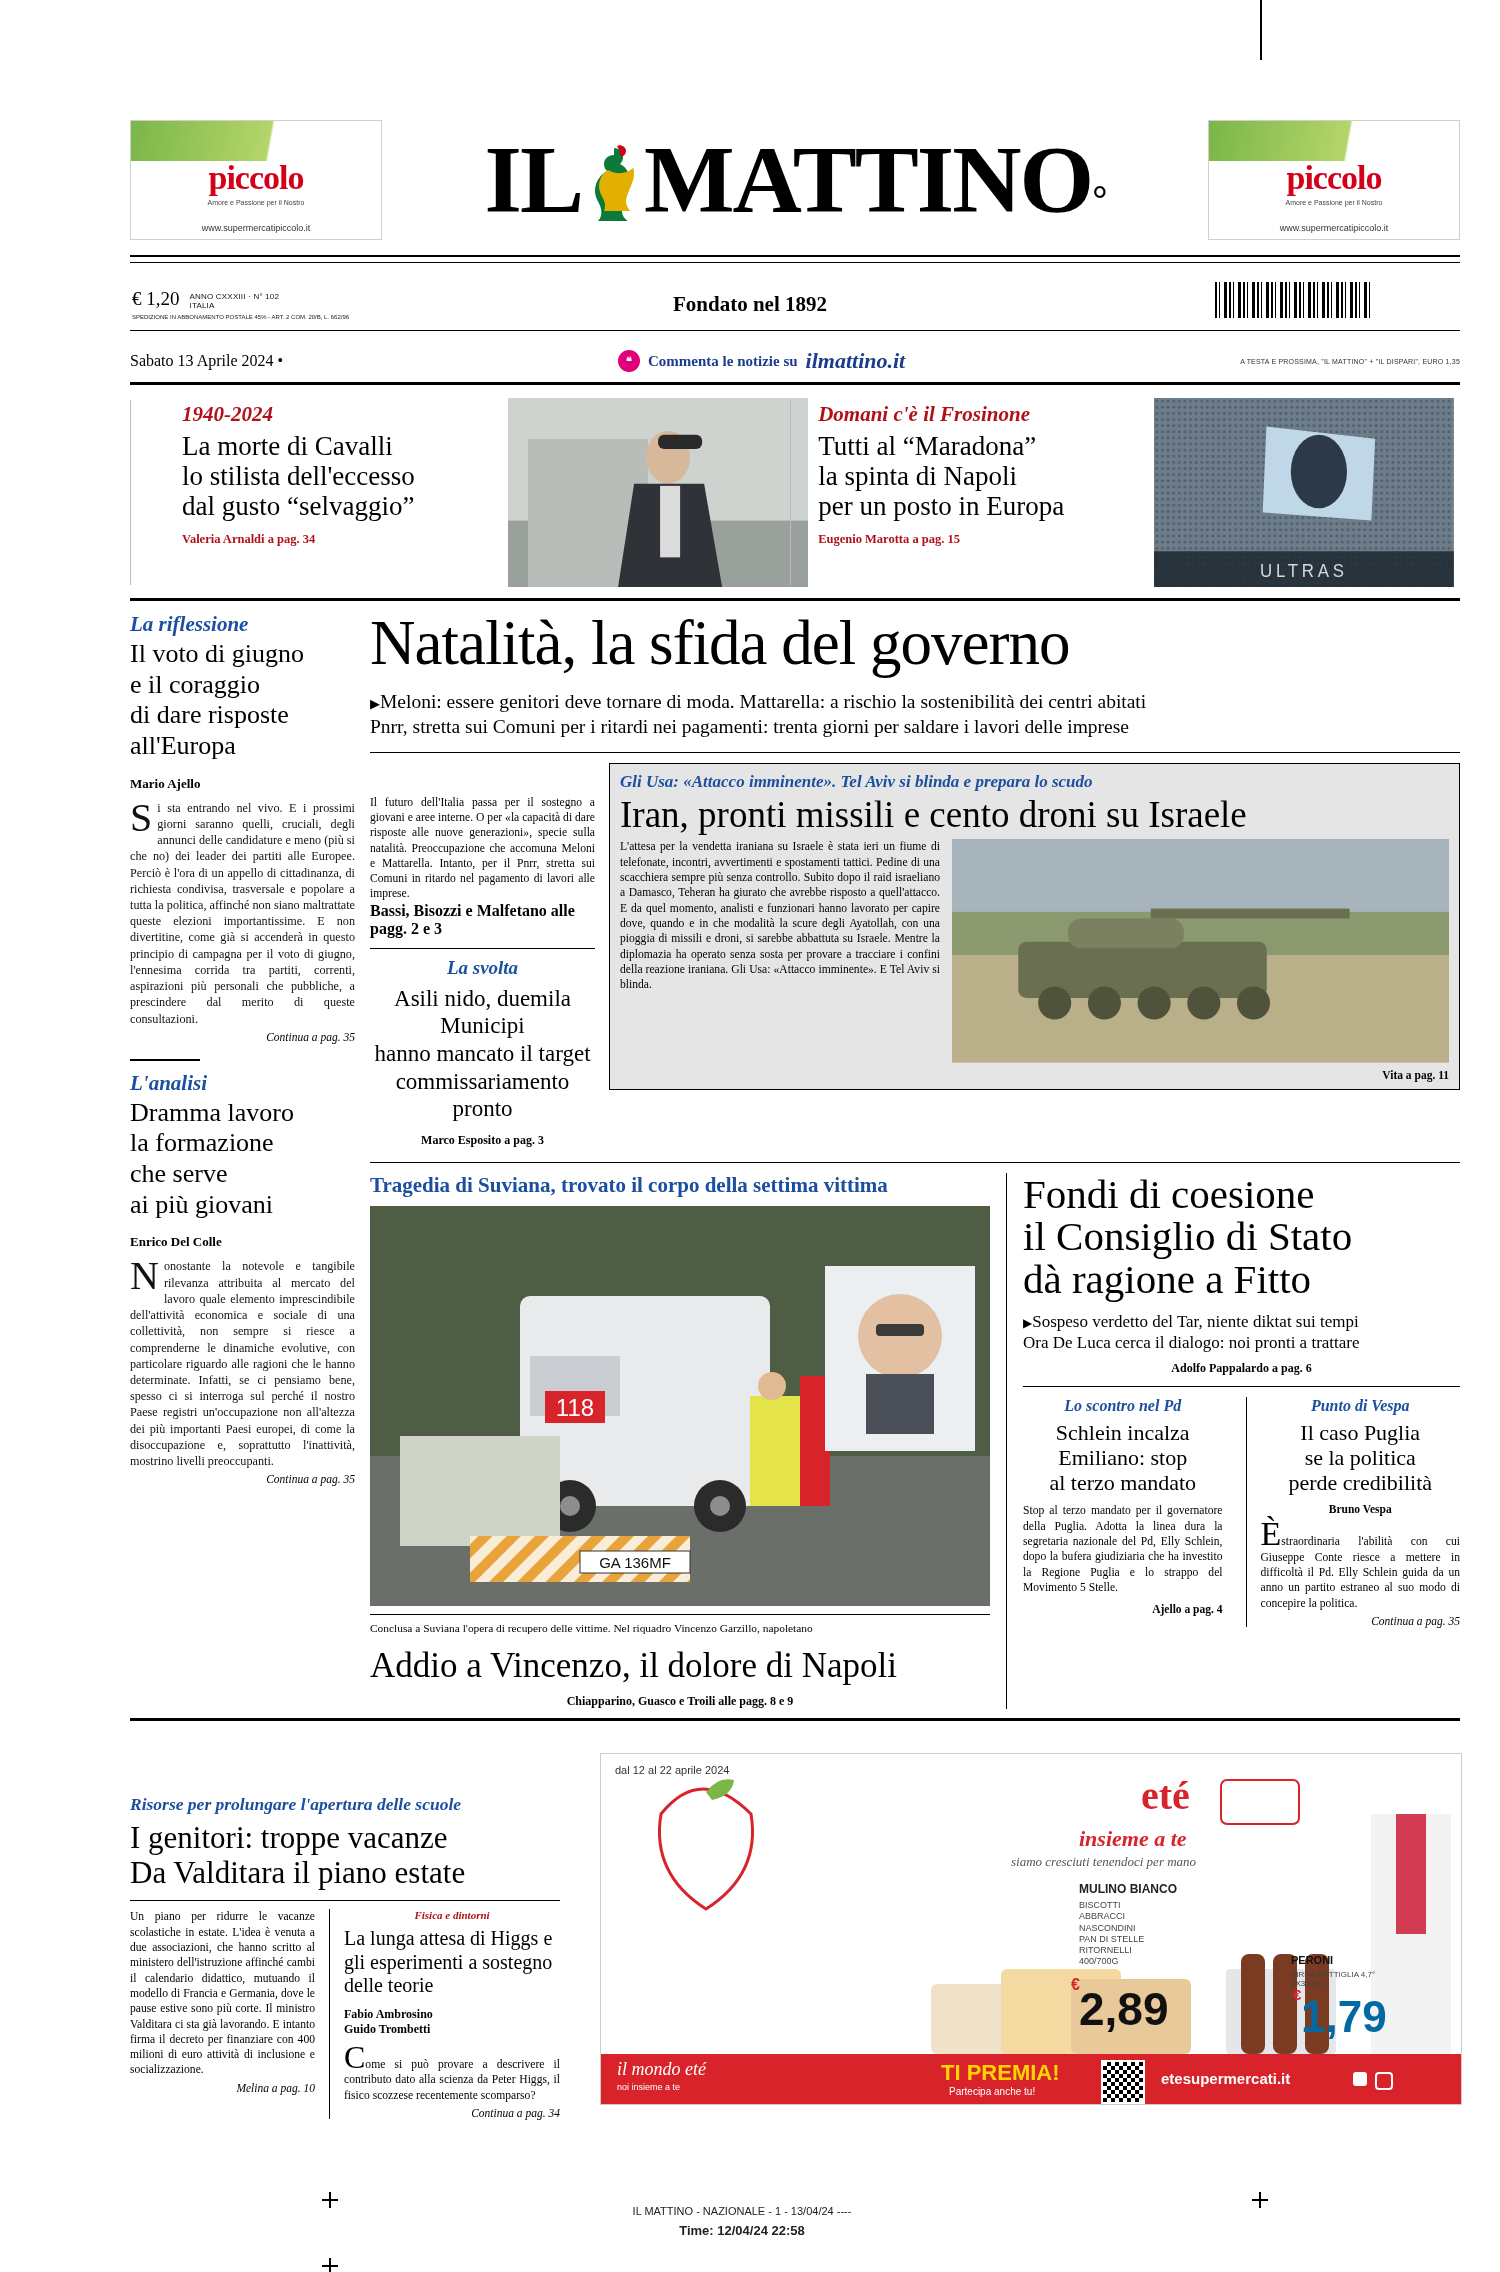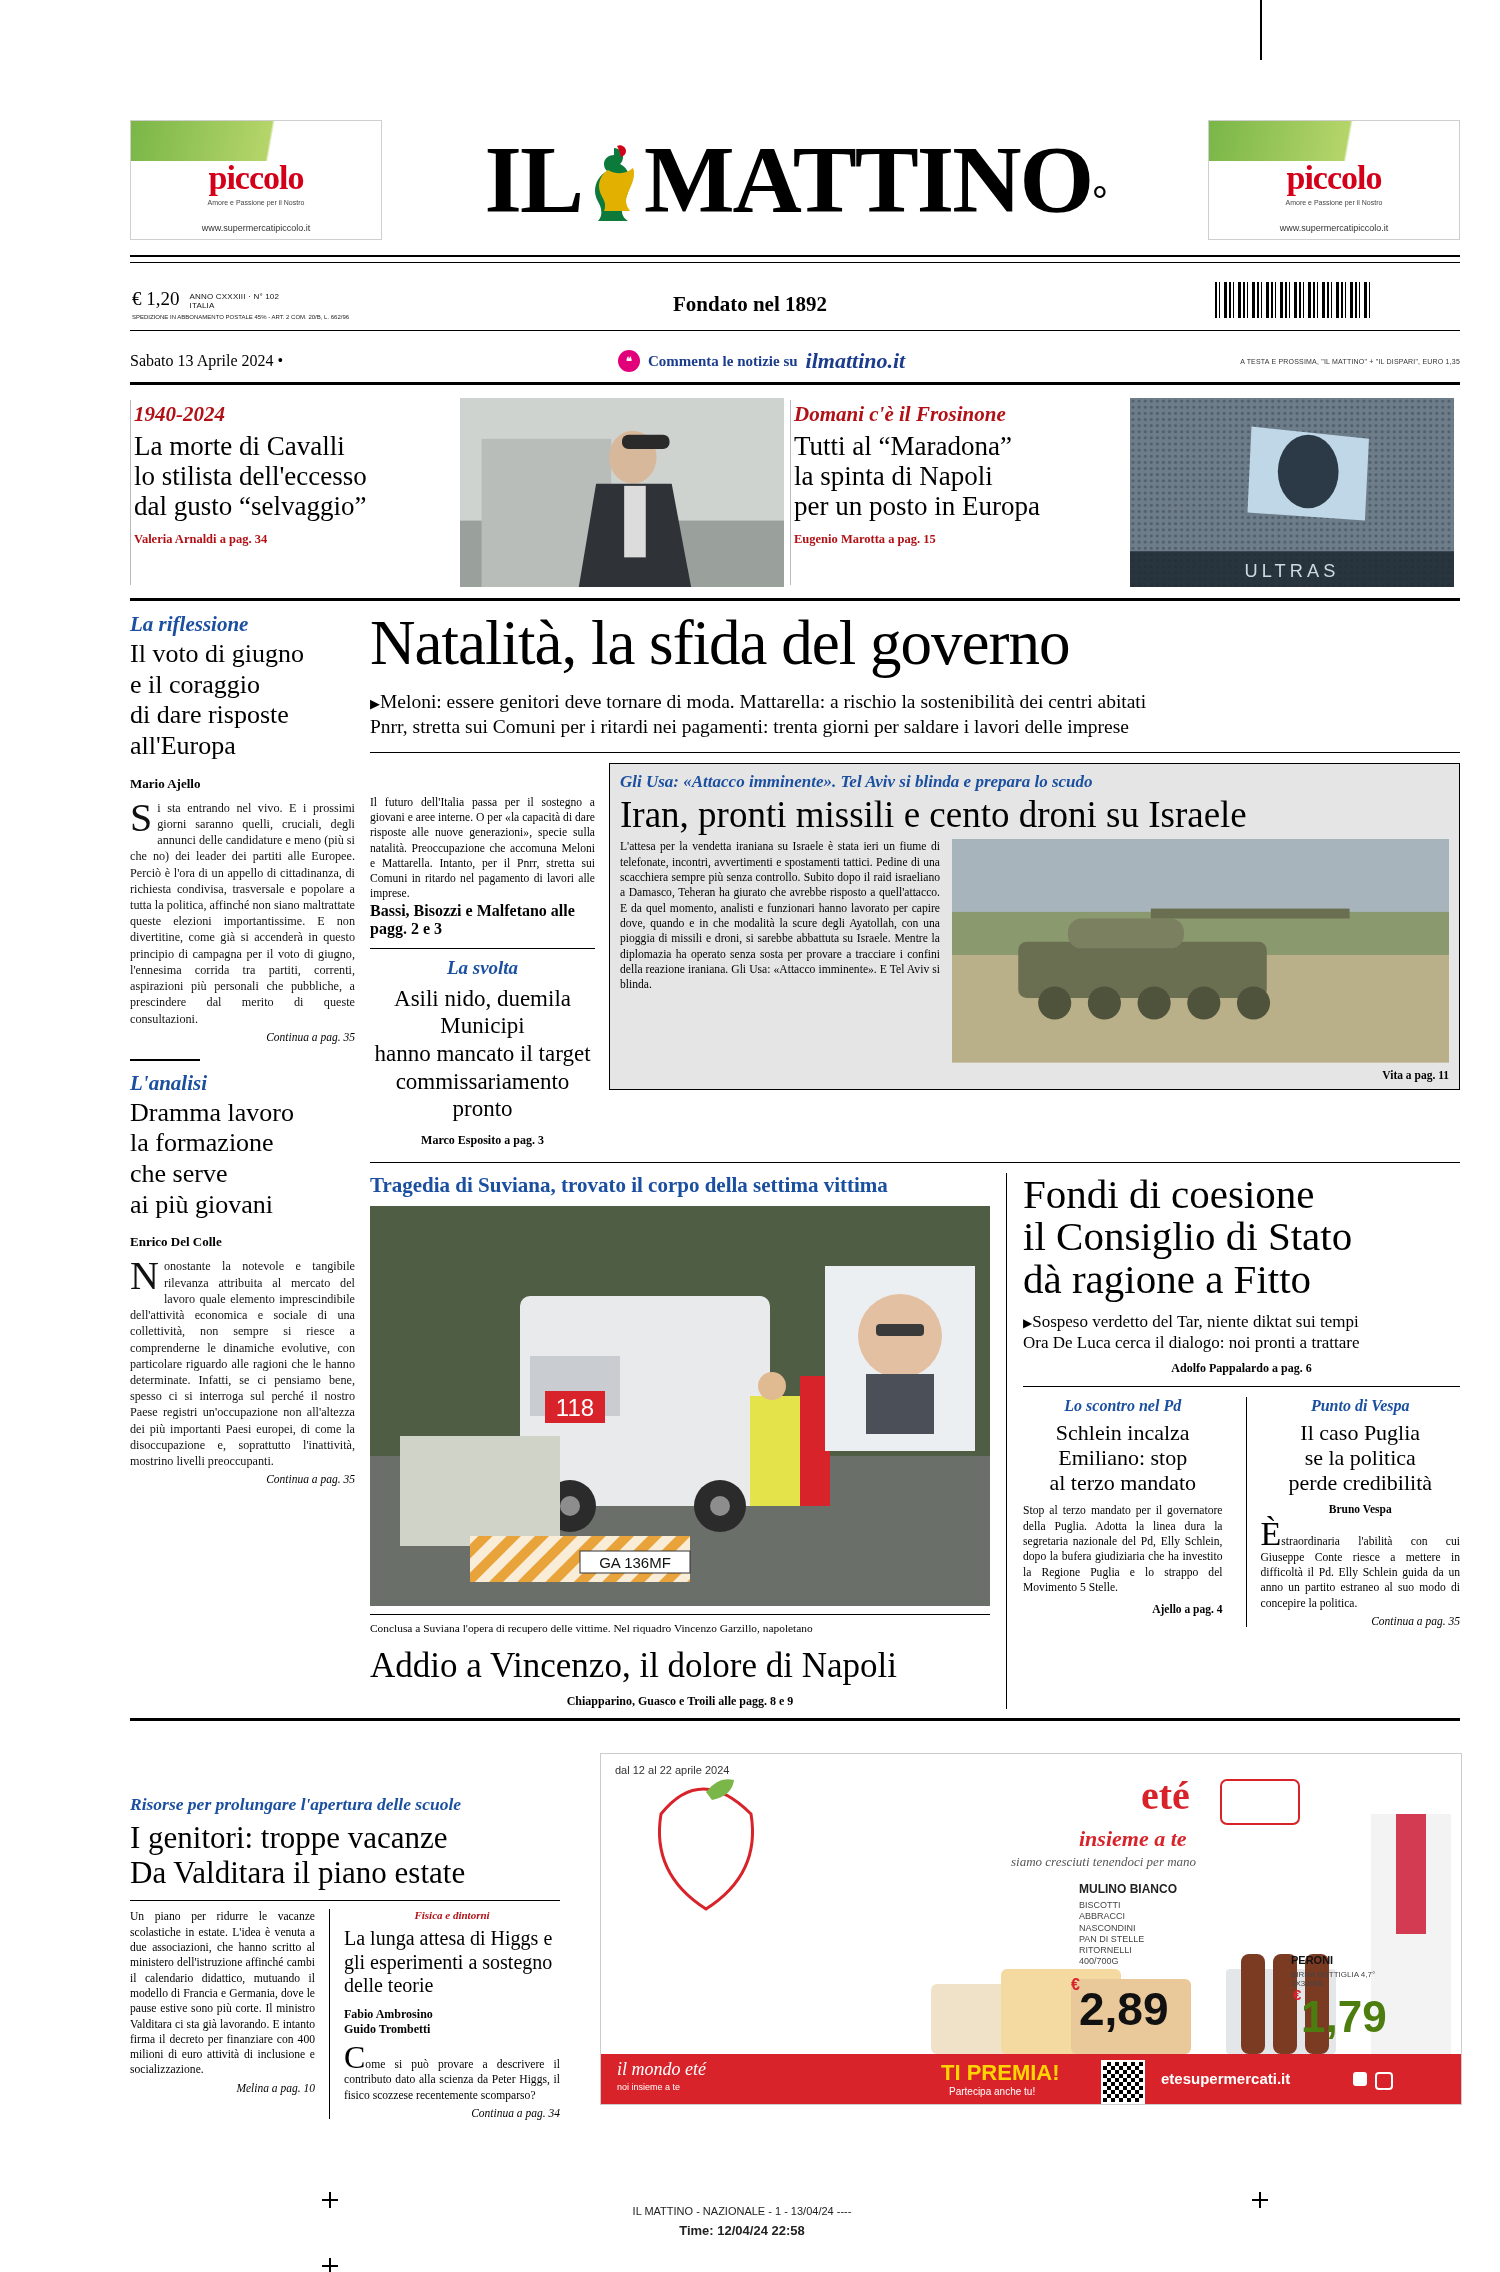--- a/index.html
+++ b/index.html
@@ -30,21 +30,21 @@
   .rule2{position:absolute;left:78px;top:330px;width:1330px;height:1px;background:#000;}
   .datebar{position:absolute;left:78px;top:344px;width:1330px;height:34px;display:flex;align-items:center;justify-content:space-between;}
   .datebar .date{font-size:16px;}
   .datebar .mid{display:flex;align-items:center;gap:8px;font-size:15px;}
   .quote-badge{width:22px;height:22px;border-radius:50%;background:#e2007a;color:#fff;font-size:11px;font-weight:bold;display:flex;align-items:center;justify-content:center;font-family:"Liberation Sans",sans-serif;}
   .mid .ilmattino{font-family:"Liberation Serif",serif;font-style:italic;font-size:22px;color:#1b3c8c;font-weight:bold;}
   .datebar .rightnote{font-size:7px;color:#333;font-family:"Liberation Sans",sans-serif;letter-spacing:.2px;}
   .rule3{position:absolute;left:78px;top:382px;width:1330px;height:3px;background:#000;}
   
   .promo{position:absolute;left:78px;top:396px;width:1330px;height:195px;display:flex;}
-  .promo-left{width:660px;display:flex;}
+  .promo-left{width:660px;display:flex;padding-left:48px;}
   .promo-right{width:670px;display:flex;}
   .promo-txt{width:330px;padding:6px 8px 0 4px;box-sizing:border-box;}
   .promo-txt .kicker{color:#b11116;font-size:21px;font-weight:bold;font-style:italic;font-family:"Liberation Serif",serif;}
   .promo-txt h3{margin:4px 0 0;font-size:27px;line-height:1.12;font-weight:normal;}
   .promo-txt .byline{margin-top:10px;font-size:12.5px;color:#b11116;font-weight:bold;font-family:"Liberation Serif",serif;}
   .promo-img{flex:1;margin:2px 6px 4px 0;overflow:hidden;position:relative;}
   .vline{position:absolute;top:400px;width:1px;height:185px;background:#bbb;}
   .rule4{position:absolute;left:78px;top:598px;width:1330px;height:3px;background:#000;}
   
   .main{position:absolute;left:78px;top:612px;width:1330px;}
@@ -413,21 +413,21 @@
 ABBRACCI
 NASCONDINI
 PAN DI STELLE
 RITORNELLI
 400/700G</div>
         <div style="position:absolute;left:478px;top:228px;font-family:'Liberation Sans',sans-serif;font-size:46px;font-weight:bold;color:#111;">2,89</div>
         <div style="position:absolute;left:470px;top:222px;font-family:'Liberation Sans',sans-serif;font-size:16px;font-weight:bold;color:#d8232a;">€</div>
         <div style="position:absolute;left:690px;top:200px;font-family:'Liberation Sans',sans-serif;font-size:11px;font-weight:bold;color:#111;">PERONI</div>
         <div style="position:absolute;left:690px;top:216px;font-family:'Liberation Sans',sans-serif;font-size:8px;color:#444;white-space:pre-line;">BIRRA BOTTIGLIA 4,7°
 3X330ML</div>
-        <div style="position:absolute;left:700px;top:238px;font-family:'Liberation Sans',sans-serif;font-size:44px;font-weight:bold;color:#4d7c0f;">1,79</div>
+        <div style="position:absolute;left:700px;top:238px;font-family:'Liberation Sans',sans-serif;font-size:44px;font-weight:bold;color:#0369a1;">1,79</div>
         <div style="position:absolute;left:692px;top:232px;font-family:'Liberation Sans',sans-serif;font-size:15px;font-weight:bold;color:#d8232a;">€</div>
         <div style="position:absolute;left:16px;top:305px;color:#fff;font-family:'Liberation Serif',serif;font-style:italic;font-size:18px;">il mondo eté</div>
         <div style="position:absolute;left:16px;top:328px;color:#fff;font-family:'Liberation Sans',sans-serif;font-size:9px;">noi insieme a te</div>
         <div style="position:absolute;left:340px;top:306px;color:#ffd400;font-family:'Liberation Sans',sans-serif;font-size:22px;font-weight:bold;">TI PREMIA!</div>
         <div style="position:absolute;left:348px;top:332px;color:#fff;font-family:'Liberation Sans',sans-serif;font-size:10px;">Partecipa anche tu!</div>
         <div style="position:absolute;left:560px;top:316px;color:#fff;font-family:'Liberation Sans',sans-serif;font-size:15px;font-weight:bold;">etesupermercati.it</div>
         <div style="position:absolute;left:500px;top:306px;width:40px;height:40px;background:repeating-conic-gradient(#000 0 25%, #fff 0 50%);background-size:8px 8px;border:2px solid #fff;"></div>
         <div style="position:absolute;left:752px;top:318px;width:14px;height:14px;border-radius:3px;background:#fff;"></div>
         <div style="position:absolute;left:774px;top:318px;width:14px;height:14px;border-radius:4px;border:2px solid #fff;"></div>
       </div>

